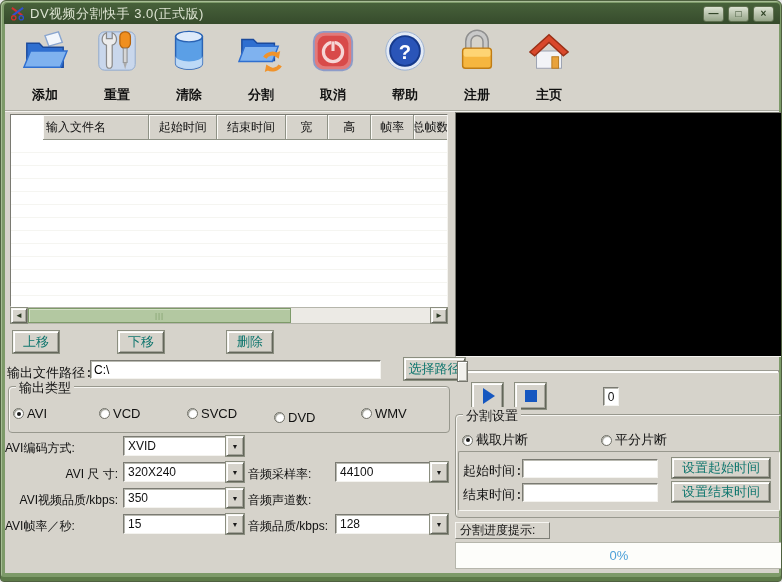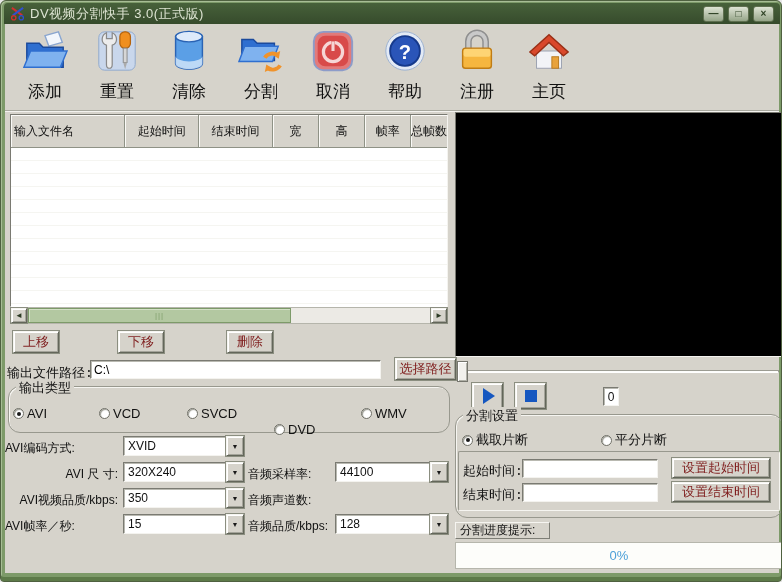--- a/index.html
+++ b/index.html
@@ -19,38 +19,38 @@
   .winbtn { width:21px; height:16px; border-radius:3px;
             background:linear-gradient(#dde3d4,#96a589);
             border:1px solid #5f7050; color:#2e4225; font-size:10px; font-weight:bold;
             display:flex; align-items:center; justify-content:center; line-height:1; }
 
   .client { position:absolute; left:4px; top:23px; width:774px; height:549px; background:#d6d3cb; }
 
   
   .btn3d { background:#d6d3cb; border:1px solid; border-color:#f6f5f1 #63665a #63665a #f6f5f1;
            box-shadow: inset 1px 1px 0 #ffffff, inset -1px -1px 0 #a4a49a, 0 0 0 1px #8b8e80;
-           display:flex; align-items:center; justify-content:center; font-size:13px; color:#7f1d1d; }
+           display:flex; align-items:center; justify-content:center; font-size:13px; color:#0f766e; }
   .sunken { background:#fff; border:1px solid; border-color:#7a7a72 #f4f3ef #f4f3ef #7a7a72;
             box-shadow: inset 1px 1px 0 #b9b9b1; }
-  .gbox { position:absolute; border:1px solid #98988e; border-radius:12px;
+  .gbox { position:absolute; border:1px solid #98988e; border-radius:4px;
           box-shadow: inset 1px 1px 0 #f6f5f1; }
   .glegend { position:absolute; top:-8px; left:7px; background:#d6d3cb; padding:0 3px; font-size:13px; }
 
   
   .toolbar { position:absolute; left:0; top:0; width:774px; height:87px;
              border-bottom:1px solid #a9a99f; box-shadow:0 1px 0 #f4f3ef; display:flex; padding:4px 0 0 4px; }
   .tb-item { width:72px; height:78px; display:flex; flex-direction:column; align-items:center; justify-content:flex-start; }
   .tb-item svg { width:46px; height:46px; }
-  .tb-label { font-size:17px; margin-top:3px; }
+  .tb-label { font-size:13px; margin-top:9px;font-weight:bold; }
 
   
   .ftable { position:absolute; left:5px; top:90px; width:438px; height:193px;
             background:#fff; border:1px solid; border-color:#7a7a72 #f4f3ef #f4f3ef #7a7a72; }
-  .fhead { display:flex; height:33px; }
+  .fhead { display:flex; height:25px;margin-left:32px; }
   .fhead .hc { background:#d6d3cb; border-right:1px solid #8f9286; border-bottom:1px solid #8f9286;
                box-shadow: inset 1px 1px 0 #fbfaf7; font-size:12px; display:flex; align-items:center;
                justify-content:center; overflow:hidden; white-space:nowrap; }
   .fhead .hc:first-child { justify-content:flex-start; padding-left:3px; }
   .fbody { height:174px; background:repeating-linear-gradient(to bottom,#ffffff 0 12px,#f5f5f1 12px 13px); }
 
   
   .hscroll { position:absolute; left:5px; top:283px; width:438px; height:17px; background:#eceae5;
              border:1px solid #b5b5ab; display:flex; }
   .sb-arrow { width:16px; height:15px; font-size:8px; color:#2c3a24; }
@@ -244,38 +244,38 @@
       </div>
       <div class="btn3d sb-arrow">►</div>
     </div>
 
     <div class="btn3d pushbtn" style="left:8px;top:307px;width:46px">上移</div>
     <div class="btn3d pushbtn" style="left:113px;top:307px;width:46px">下移</div>
     <div class="btn3d pushbtn" style="left:222px;top:307px;width:46px">删除</div>
 
     <span class="lbl" style="left:2px;top:340px">输出文件路径:</span>
     <input class="field" style="left: 85px; top: 336px; width: 291px;" value="C:\">
-    <div class="btn3d pushbtn" style="left:390px;top:334px;width:61px">选择路径</div>
+    <div class="btn3d pushbtn" style="left:399px;top:334px;width:61px">选择路径</div>
 
     <div class="gbox" style="left:3px;top:362px;width:442px;height:47px">
       <span class="glegend">输出类型</span>
     </div>
     <div class="radio selected" style="left:8px;top:382px">
         <span class="rdot"></span>
         <span>AVI</span>
       </div>
     <div class="radio" style="left:94px;top:382px">
         <span class="rdot"></span>
         <span>VCD</span>
       </div>
     <div class="radio" style="left:182px;top:382px">
         <span class="rdot"></span>
         <span>SVCD</span>
       </div>
-    <div class="radio" style="left:269px;top:398px">
+    <div class="radio" style="left:269px;top:386px">
         <span class="rdot"></span>
         <span>DVD</span>
       </div>
     <div class="radio" style="left:356px;top:382px">
         <span class="rdot"></span>
         <span>WMV</span>
       </div>
 
     <span class="lbl12" style="left:0;top:416px;width:113px;text-align:left">AVI编码方式:</span>
     <div class="combo" style="left:118px;top:412px;width:121px">

